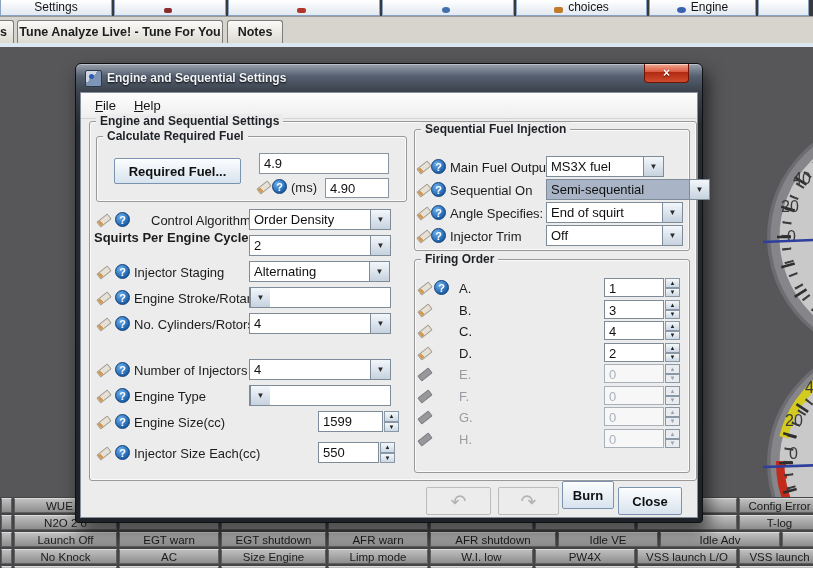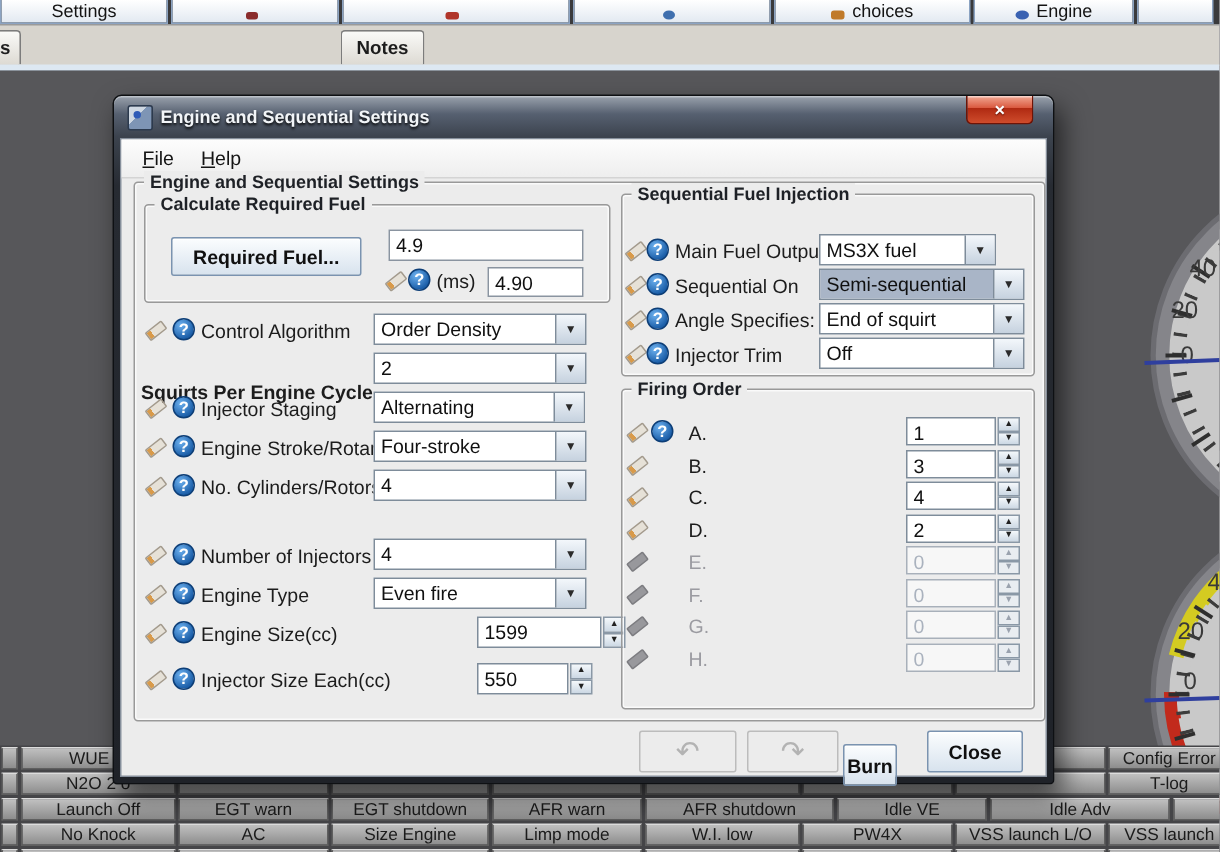--- a/index.html
+++ b/index.html
@@ -126,20 +126,23 @@
     </div>
   <div class="tbtn" style="width:51px;margin-right:0">
       <span></span>
     </div>
 </div>
 
 <div class="tabbar">
   <div class="tab" style="left:-7px;width:21px">
       <span>s</span>
     </div>
+  <div class="tab" style="left:17px;width:206px">
+      <span>Tune Analyze Live! - Tune For You</span>
+    </div>
   <div class="tab" style="left:227px;width:56px">
       <span>Notes</span>
     </div>
 </div>
 <div class="strip"></div>
 
 <div class="dash">
 
   <svg class="gauge" style="left:735px;top:53px" width="245" height="272" viewBox="0 0 245 272">
     <circle cx="152" cy="137" r="118" fill="none" stroke="#6c6c71" stroke-width="4"></circle>
@@ -265,45 +268,44 @@
       </div>
       <div class="btn ufirst" style="left:33px;top:40px;width:127px;height:26px">Required Fuel...</div>
       <div class="field" style="left:178px;top:35px;width:130px;height:21px">4.9</div>
       <span class="pencil" style="left:176px;top:66px"></span>
       <span class="q" style="left:191px;top:61px">?</span>
       <span class="lbl" style="left:210px;top:62px">(ms)</span>
       <div class="field" style="left:244px;top:60px;width:64px;height:20px">4.90</div>
 
       <span class="pencil" style="left:16px;top:99px"></span>
       <span class="q" style="left:34px;top:94px">?</span>
-      <span class="lbl" style="left:53px;top:95px">Control Algorithm</span>
+      <span class="lbl" style="left:70px;top:95px">Control Algorithm</span>
       <div class="combo" style="left:168px;top:91px;width:142px">
         <span class="val">Order Density</span>
         <span class="arrow">▼</span>
       </div>
 
-      <span class="lbl blbl" style="left:13px;top:136px">Squirts Per Engine Cycle</span>
+      <span class="lbl blbl" style="left:13px;top:112px">Squirts Per Engine Cycle</span>
       <div class="combo" style="left:168px;top:117px;width:142px">
         <span class="val">2</span>
         <span class="arrow">▼</span>
       </div>
 
       <span class="pencil" style="left:16px;top:151px"></span>
       <span class="q" style="left:34px;top:146px">?</span>
       <span class="lbl" style="left:53px;top:147px">Injector Staging</span>
       <div class="combo" style="left:168px;top:143px;width:141px">
         <span class="val">Alternating</span>
         <span class="arrow">▼</span>
       </div>
 
       <span class="pencil" style="left:16px;top:177px"></span>
       <span class="q" style="left:34px;top:172px">?</span>
       <span class="lbl" style="left:53px;top:173px">Engine Stroke/Rotary</span>
       <div class="combo" style="left:168px;top:169px;width:142px">
-        <span class="val">Four-stroke</span>
         <span class="arrow">▼</span>
       </div>
 
       <span class="pencil" style="left:16px;top:203px"></span>
       <span class="q" style="left:34px;top:198px">?</span>
       <span class="lbl" style="left:53px;top:199px">No. Cylinders/Rotors</span>
       <div class="combo" style="left:168px;top:195px;width:142px">
         <span class="val">4</span>
         <span class="arrow">▼</span>
       </div>
@@ -313,28 +315,27 @@
       <span class="lbl" style="left:53px;top:245px">Number of Injectors</span>
       <div class="combo" style="left:168px;top:241px;width:142px">
         <span class="val">4</span>
         <span class="arrow">▼</span>
       </div>
 
       <span class="pencil" style="left:16px;top:275px"></span>
       <span class="q" style="left:34px;top:270px">?</span>
       <span class="lbl" style="left:53px;top:271px">Engine Type</span>
       <div class="combo" style="left:168px;top:267px;width:142px">
-        <span class="val">Even fire</span>
         <span class="arrow">▼</span>
       </div>
 
       <span class="pencil" style="left:16px;top:301px"></span>
       <span class="q" style="left:34px;top:296px">?</span>
       <span class="lbl" style="left:53px;top:297px">Engine Size(cc)</span>
-      <div class="spin" style="left:237px;top:293px;width:99px">
+      <div class="spin" style="left:237px;top:293px;width:81px">
         <span class="sval">1599</span>
         <span class="btns">
             <span class="sbtn">▲</span>
             <span class="sbtn">▼</span>
           </span>
       </div>
 
       <span class="pencil" style="left:16px;top:332px"></span>
       <span class="q" style="left:34px;top:327px">?</span>
       <span class="lbl" style="left:53px;top:328px">Injector Size Each(cc)</span>
@@ -353,21 +354,21 @@
       <span class="q" style="left:350px;top:41px">?</span>
       <span class="lbl" style="left:369px;top:42px">Main Fuel Outputs</span>
       <div class="combo" style="left:465px;top:38px;width:118px">
         <span class="val">MS3X fuel</span>
         <span class="arrow">▼</span>
       </div>
 
       <span class="pencil" style="left:336px;top:69px"></span>
       <span class="q" style="left:350px;top:64px">?</span>
       <span class="lbl" style="left:369px;top:65px">Sequential On</span>
-      <div class="combo hl" style="left:465px;top:61px;width:137px">
+      <div class="combo hl" style="left:465px;top:61px;width:164px">
         <span class="val">Semi-sequential</span>
         <span class="arrow">▼</span>
       </div>
 
       <span class="pencil" style="left:336px;top:92px"></span>
       <span class="q" style="left:350px;top:87px">?</span>
       <span class="lbl" style="left:369px;top:88px">Angle Specifies:</span>
       <div class="combo" style="left:465px;top:84px;width:137px">
         <span class="val">End of squirt</span>
         <span class="arrow">▼</span>
@@ -465,18 +466,18 @@
             <span class="sbtn">▼</span>
           </span>
       </div>
 
       <div class="btn gray" style="left:345px;top:369px;width:65px;height:28px">
           <span>↶</span>
         </div>
       <div class="btn gray" style="left:417px;top:369px;width:61px;height:28px">
           <span>↷</span>
         </div>
-      <div class="btn ufirst" style="left:481px;top:378px;width:36px;height:28px">Burn</div>
+      <div class="btn ufirst" style="left:481px;top:363px;width:52px;height:28px">Burn</div>
       <div class="btn ufirst" style="left:537px;top:369px;width:64px;height:28px">Close</div>
 
     </div>
   </div>
 </div>
 
 </body></html>

